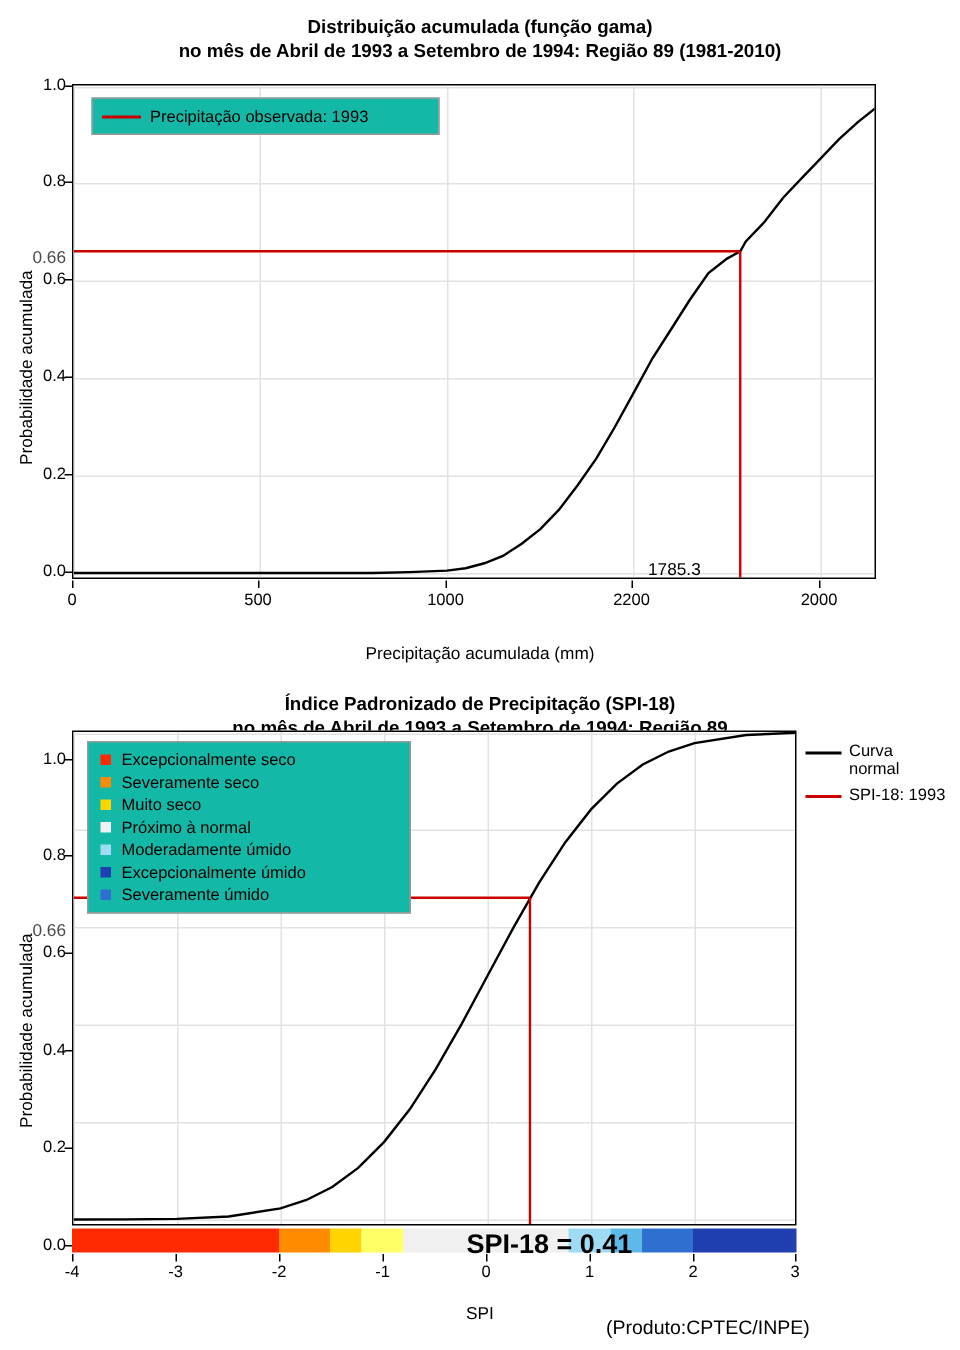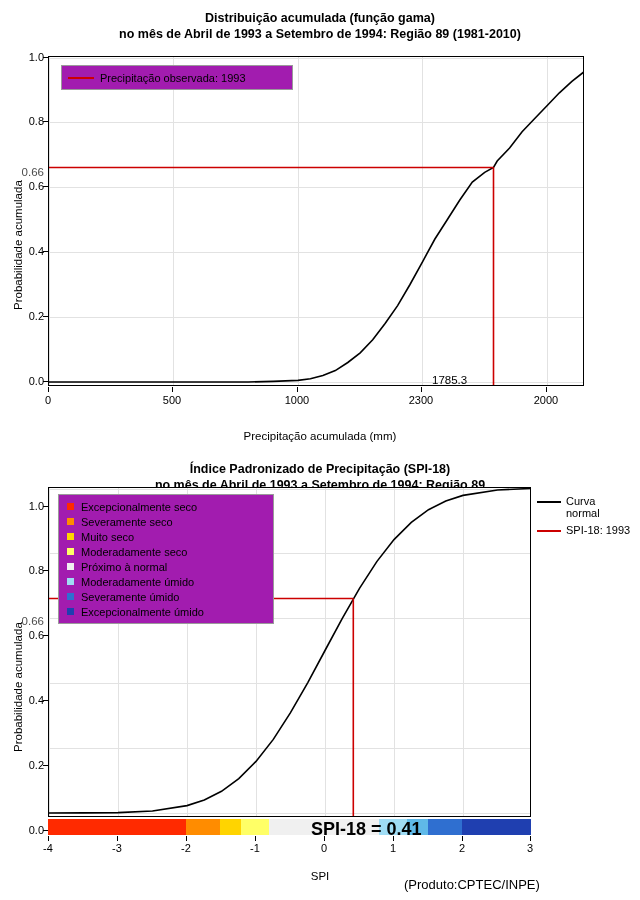--- a/index.html
+++ b/index.html
@@ -82,21 +82,21 @@
   }
   .tickmark-y {
     position: absolute;
     height: 1px;
     width: 5px;
     background: #000;
   }
 
   .legend-box {
     position: absolute;
-    background: #a21caf;
+    background: #14b8a6;
     border: 1px solid #9a9a9a;
     box-sizing: border-box;
     padding: 4px 6px;
     font-size: 11px;
     z-index: 6;
   }
   .legend-row {
     display: flex;
     align-items: center;
     height: 15px;
@@ -210,21 +210,21 @@
 
   <div class="tickmark-x" style="left:48px; top:387px;"></div>
   <div class="tickmark-x" style="left:172px; top:387px;"></div>
   <div class="tickmark-x" style="left:297px; top:387px;"></div>
   <div class="tickmark-x" style="left:421px; top:387px;"></div>
   <div class="tickmark-x" style="left:546px; top:387px;"></div>
 
   <div class="tick-x" style="left:48px; top:394px;">0</div>
   <div class="tick-x" style="left:172px; top:394px;">500</div>
   <div class="tick-x" style="left:297px; top:394px;">1000</div>
-  <div class="tick-x" style="left:421px; top:394px;">2300</div>
+  <div class="tick-x" style="left:421px; top:394px;">2200</div>
   <div class="tick-x" style="left:546px; top:394px;">2000</div>
 
   <div class="annot" style="left:432px; top:374px;">1785.3</div>
 
   <div class="axis-label-x" style="left:0; width:640px; top:430px;">Precipitação acumulada (mm)</div>
 </div>
 
 <div class="panel" id="panel-bottom">
 
   <div class="chart-title" style="top:9px;">Índice Padronizado de Precipitação (SPI-18)</div>
@@ -262,38 +262,34 @@
       </div>
       <div class="legend-row">
         <span class="legend-swatch-dot" style="background:#ff8c00;"></span>
         <span class="legend-label">Severamente seco</span>
       </div>
       <div class="legend-row">
         <span class="legend-swatch-dot" style="background:#ffd400;"></span>
         <span class="legend-label">Muito seco</span>
       </div>
       <div class="legend-row">
-        <span class="legend-swatch-dot" style="background:#ffff66;"></span>
-        <span class="legend-label">Moderadamente seco</span>
-      </div>
-      <div class="legend-row">
         <span class="legend-swatch-dot" style="background:#f0f0f0;"></span>
         <span class="legend-label">Próximo à normal</span>
       </div>
       <div class="legend-row">
         <span class="legend-swatch-dot" style="background:#9fdcf4;"></span>
         <span class="legend-label">Moderadamente úmido</span>
       </div>
       <div class="legend-row">
+        <span class="legend-swatch-dot" style="background:#1f3fb0;"></span>
+        <span class="legend-label">Excepcionalmente úmido</span>
+      </div>
+      <div class="legend-row">
         <span class="legend-swatch-dot" style="background:#2f6fd0;"></span>
         <span class="legend-label">Severamente úmido</span>
-      </div>
-      <div class="legend-row">
-        <span class="legend-swatch-dot" style="background:#1f3fb0;"></span>
-        <span class="legend-label">Excepcionalmente úmido</span>
       </div>
     </div>
   </div>
 
   <div style="position:absolute; left:537px; top:43px; width:98px; font-size:11px;">
     <div style="display:flex; align-items:flex-start;">
       <span style="display:inline-block; width:24px; border-top:2px solid #000000; margin-top:6px; margin-right:5px; flex:none;"></span>
       <span>
         <span style="display:block;">Curva</span>
         <span style="display:block;">normal</span>

